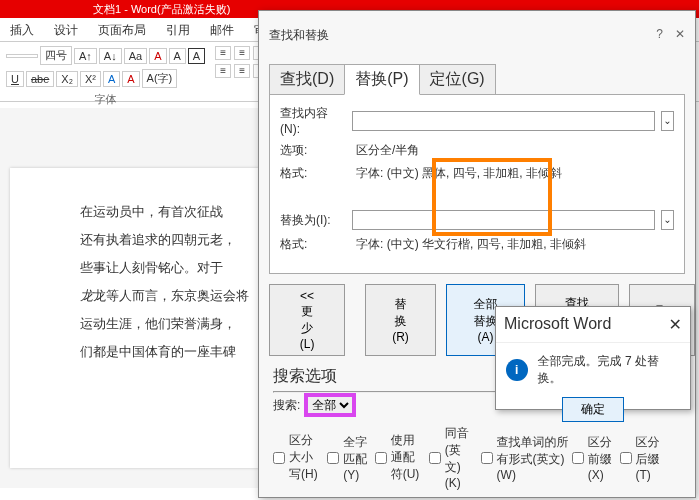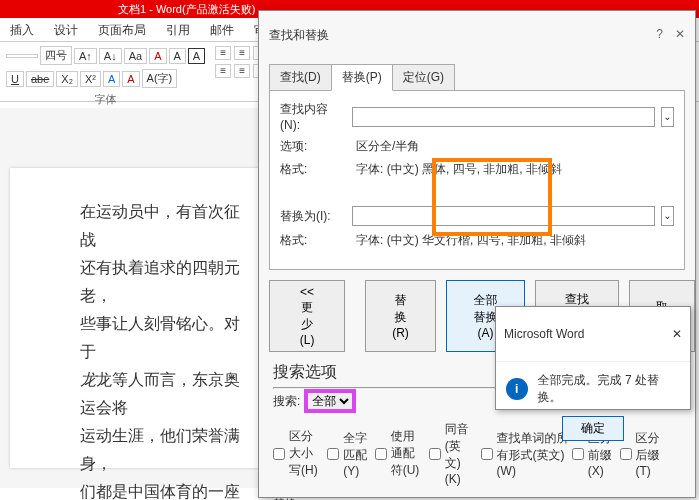--- a/index.html
+++ b/index.html
@@ -1,39 +1,39 @@
 <!DOCTYPE html>
 <html><head>
 <meta charset="utf-8">
 <style>
 * { box-sizing: border-box; margin: 0; padding: 0; font-family: "Microsoft YaHei", sans-serif; }
 body { width: 699px; height: 500px; background: #fff; overflow: hidden; font-size: 12px; color: #333; position: relative; }
 
-.titlebar { background: #e60000; color: #fff; height: 18px; padding-left: 118px; font-size: 11px; line-height: 18px; }
+.titlebar { background: #e60000; color: #fff; height: 18px; padding-left: 93px; font-size: 11px; line-height: 18px; }
 
 .ribbon-tabs { display: flex; border-bottom: 1px solid #ccc; height: 24px; }
 .ribbon-tabs span { padding: 4px 10px; font-size: 12px; }
 
 .ribbon { display: flex; padding: 4px 6px; border-bottom: 1px solid #ccc; height: 60px; gap: 10px; align-items: flex-start; }
 .font-group { display: flex; flex-direction: column; gap: 4px; }
 .font-row { display: flex; gap: 2px; align-items: center; }
 .font-btn { border: 1px solid #ccc; padding: 1px 4px; font-size: 11px; background: #fff; }
 .para-group { display: flex; flex-direction: column; gap: 4px; }
 .pg-row { display: flex; gap: 3px; }
 .pg-row span { width: 16px; height: 14px; border: 1px solid #ccc; font-size: 10px; text-align: center; line-height: 12px; }
 .group-label { font-size: 11px; text-align: center; color: #666; }
 
 .doc-area { position: absolute; left: 0; top: 108px; width: 260px; height: 380px; background: #f5f5f5; padding: 60px 0 0 10px; }
-.page { background: #fff; width: 250px; height: 300px; padding: 30px 10px 10px 70px; font-size: 16px; line-height: 28px; font-family: "SimSun", serif; box-shadow: 0 0 3px rgba(0,0,0,.2); }
+.page { background: #fff; width: 250px; height: 300px; padding: 30px 10px 10px 70px; font-size: 13px; line-height: 28px; font-family: "SimSun", serif; box-shadow: 0 0 3px rgba(0,0,0,.2); }
 
 .dialog { position: absolute; left: 258px; top: 10px; width: 438px; height: 488px; background: #f7f7f7; border: 1px solid #888; box-shadow: 2px 2px 8px rgba(0,0,0,.3); }
 .dlg-title { display: flex; justify-content: space-between; padding: 16px 10px; font-size: 12px; }
 .dlg-title-btns { display: flex; gap: 12px; color: #666; }
 .tabs { display: flex; margin: 4px 10px 0 10px; }
-.tab { padding: 4px 10px; border: 1px solid #aaa; background: #eee; margin-right: -1px; font-size: 12px; }
+.tab { padding: 4px 10px; border: 1px solid #aaa; background: #eee; margin-right: -1px; font-size: 16px; }
 .tab.active { background: #fff; border-bottom: 1px solid #fff; position: relative; z-index: 1; }
 .tab-body { border: 1px solid #aaa; margin: -1px 10px 0 10px; padding: 10px; min-height: 180px; background: #fff; }
 .form-row { display: flex; align-items: center; margin-bottom: 6px; gap: 6px; }
 .form-row .lbl { width: 70px; text-align: left; }
 .form-row .val { flex: 1; }
 .form-row input.txt { width: 320px; height: 20px; border: 1px solid #999; }
 .form-row .drop { width: 14px; height: 20px; border: 1px solid #999; text-align: center; line-height: 18px; font-size: 10px; }
 
 .btn-row { display: flex; gap: 10px; margin: 10px 0 10px 10px; }
 .btn { border: 1px solid #999; background: #eee; padding: 4px 26px; font-size: 12px; }
@@ -48,21 +48,21 @@
 .chk-row { display: flex; justify-content: space-between; }
 .chk-col { display: flex; flex-direction: row; gap: 6px; font-size: 12px; }
 .chk { display: flex; align-items: center; gap: 4px; }
 .chk input { width: 12px; height: 12px; }
 
 .bottom-sec { margin: 10px 14px; }
 .bottom-sec hr { border: none; border-top: 1px solid #ccc; margin-bottom: 6px; }
 .bottom-btns { display: flex; gap: 10px; margin-top: 6px; }
 
 .msgbox { position: absolute; right: 8px; top: 306px; width: 196px; height: 104px; background: #fff; border: 1px solid #888; box-shadow: 2px 2px 6px rgba(0,0,0,.3); }
-.msg-title { display: flex; justify-content: space-between; padding: 20px 8px; font-size: 12px; border-bottom: 1px solid #eee; }
+.msg-title { display: flex; justify-content: space-between; padding: 8px 8px; font-size: 16px; border-bottom: 1px solid #eee; }
 .msg-body { display: flex; align-items: center; gap: 10px; padding: 10px; font-size: 12px; }
 .info-icon { width: 22px; height: 22px; border-radius: 50%; background: #0067c0; color: #fff; text-align: center; line-height: 22px; font-weight: bold; }
 .msg-btn { margin: 0 auto 8px auto; display: block; border: 1px solid #0067c0; background: #e5f1fb; padding: 3px 18px; font-size: 12px; }
 </style>
 </head>
 <body>
 
 <div class="titlebar">文档1 - Word(产品激活失败)</div>
 
 <div class="ribbon-tabs">

